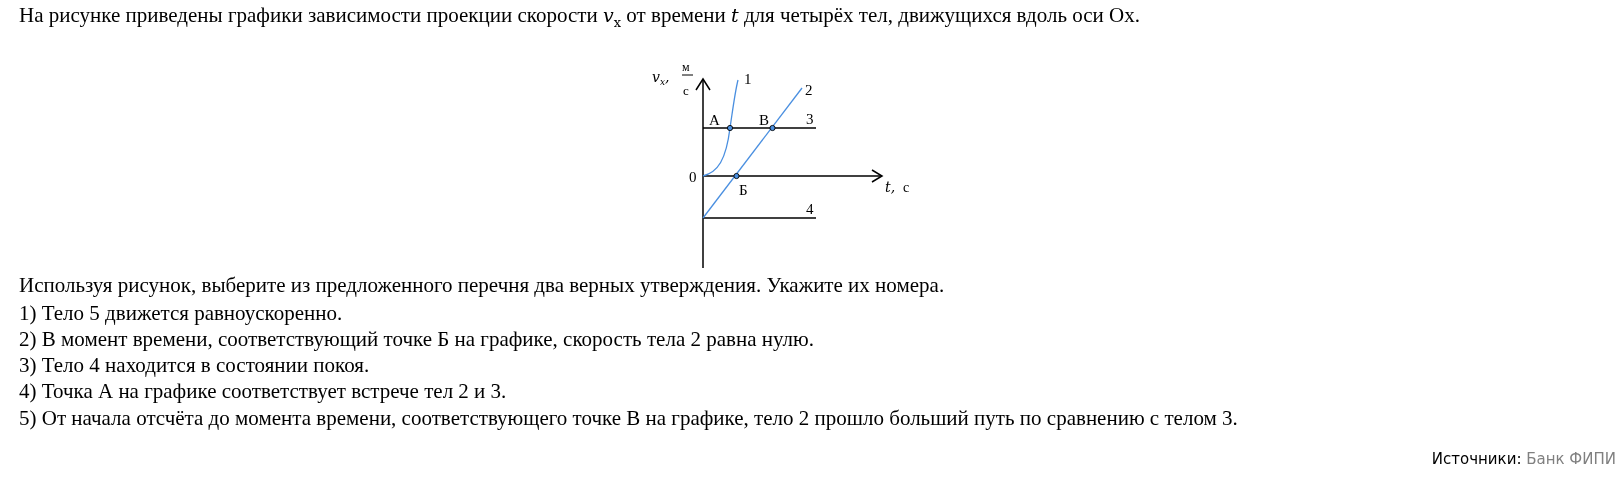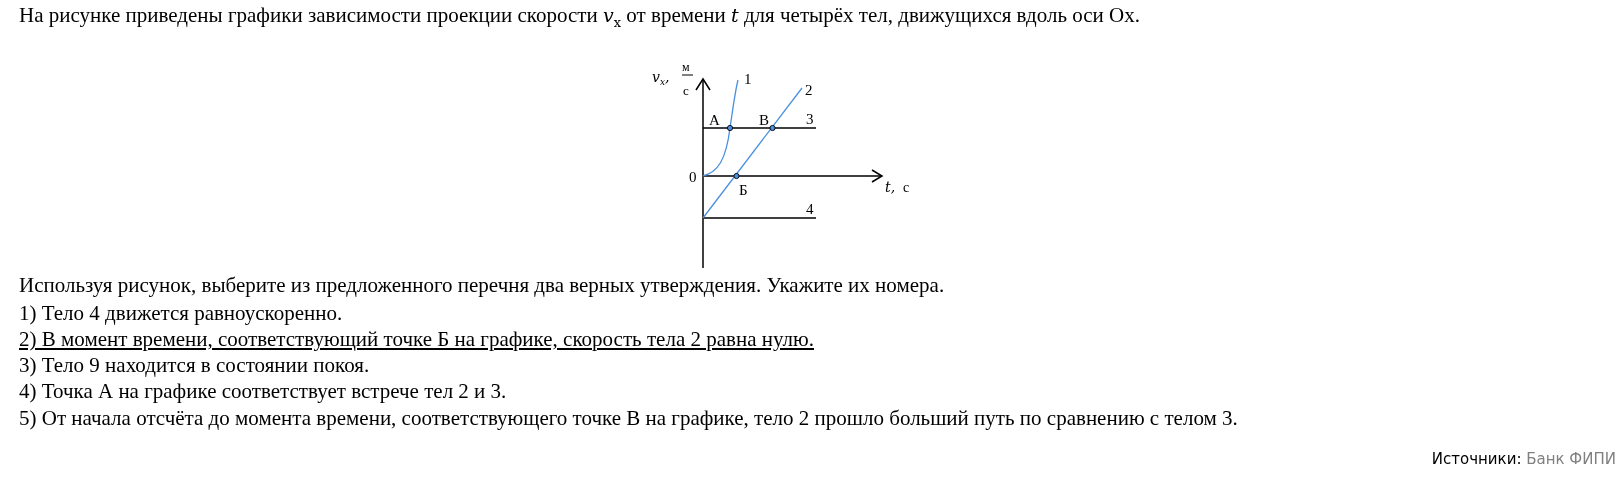--- a/index.html
+++ b/index.html
@@ -50,22 +50,22 @@
     <text x="805" y="95">2</text>
     <text x="806" y="124">3</text>
     <text x="806" y="214">4</text>
     <text x="709" y="125">А</text>
     <text x="759" y="125">В</text>
     <text x="739" y="195">Б</text>
   </g>
 </svg>
 
 <div class="line" style="top:272px;">Используя рисунок, выберите из предложенного перечня два верных утверждения. Укажите их номера.</div>
-<div class="line" style="top:300px;">1) Тело 4 движется равноускоренно.</div>
-<div class="line" style="top:326px;text-decoration:underline;">2) В момент времени, соответствующий точке Б на графике, скорость тела 2 равна нулю.</div>
-<div class="line" style="top:352px;">3) Тело 9 находится в состоянии покоя.</div>
+<div class="line" style="top:300px;">1) Тело 5 движется равноускоренно.</div>
+<div class="line" style="top:326px;">2) В момент времени, соответствующий точке Б на графике, скорость тела 2 равна нулю.</div>
+<div class="line" style="top:352px;">3) Тело 4 находится в состоянии покоя.</div>
 <div class="line" style="top:378px;">4) Точка А на графике соответствует встрече тел 2 и 3.</div>
 <div class="line" style="top:405px;">5) От начала отсчёта до момента времени, соответствующего точке В на графике, тело 2 прошло больший путь по сравнению с телом 3.</div>
 
 <div class="src">
   <span class="lbl">Источники:</span>
   <span class="val">Банк ФИПИ</span>
 </div>
 
 </body></html>

